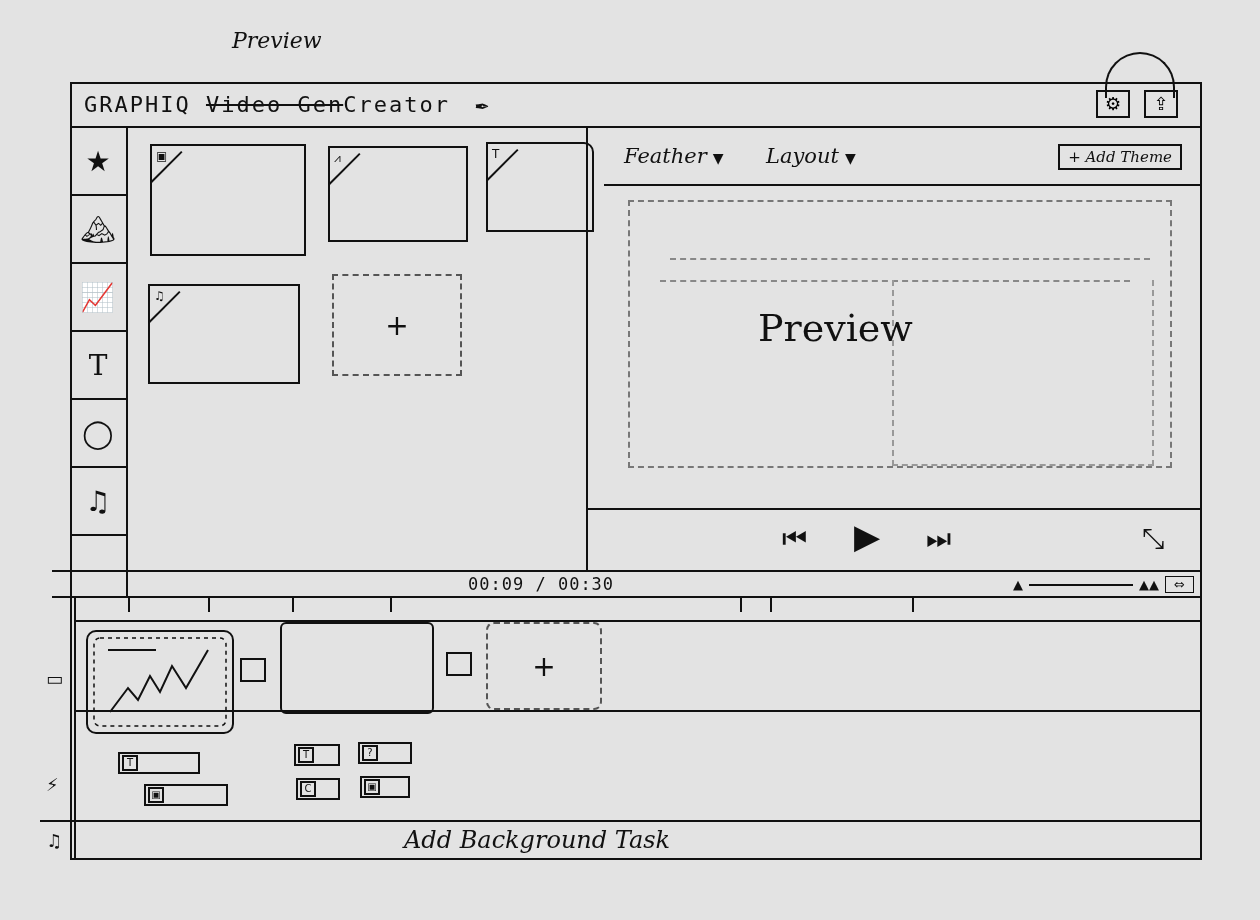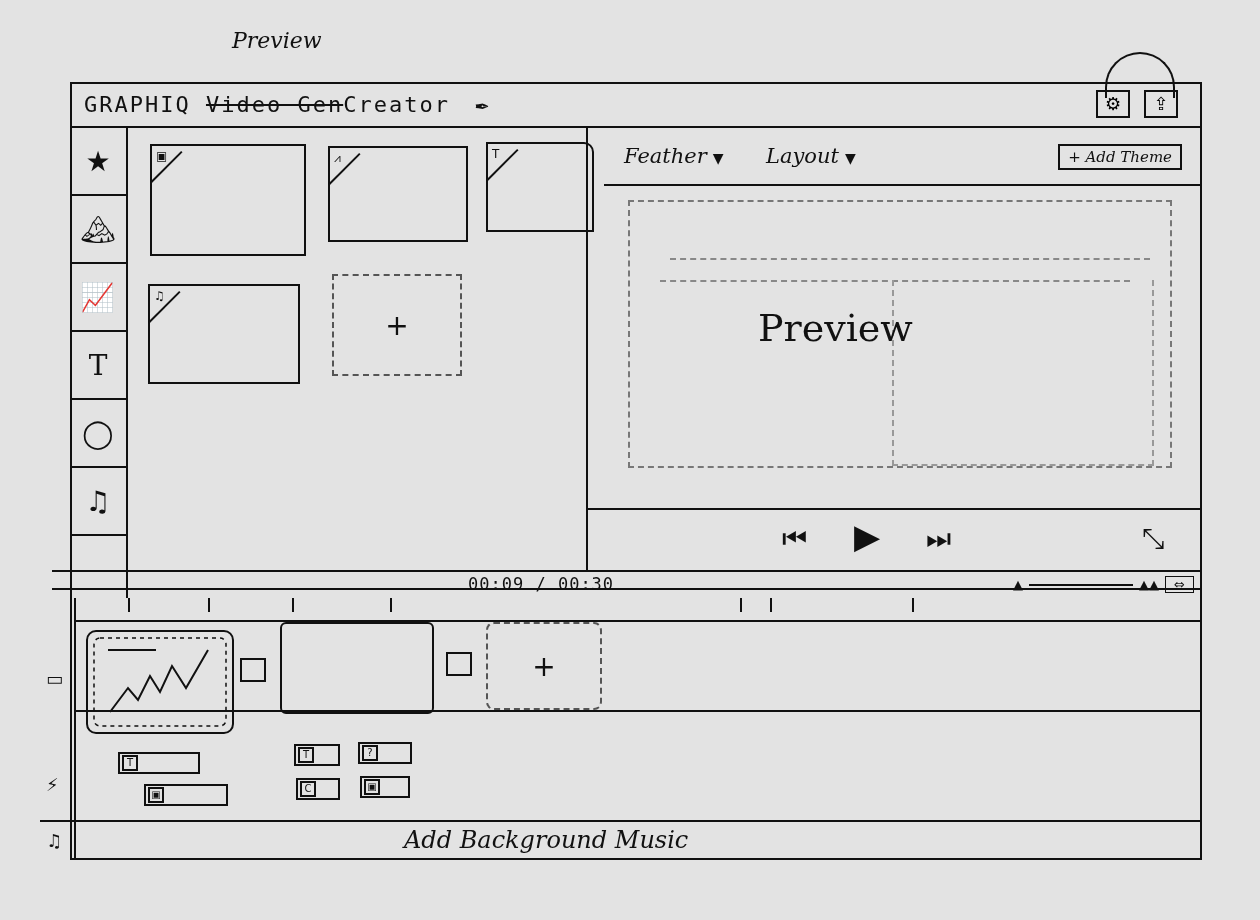--- a/index.html
+++ b/index.html
@@ -31,21 +31,21 @@
   .dd .caret{font-style:normal;font-size:14px;margin-left:6px;}
   .add-task{position:absolute;right:20px;top:16px;border:2px solid #111;padding:2px 8px;font-family:"DejaVu Serif",serif;font-style:italic;font-size:15px;cursor:pointer;}
   .preview{left:628px;top:200px;width:544px;height:268px;border:2px dashed #777;}
   .preview .line1{position:absolute;left:40px;right:20px;top:56px;border-top:2px dashed #888;}
   .preview .line2{position:absolute;left:30px;right:40px;top:78px;border-top:2px dashed #888;}
   .preview .lbl{position:absolute;left:128px;top:104px;font-family:"DejaVu Serif",serif;font-size:38px;}
   .preview .inner{position:absolute;left:262px;top:78px;width:258px;height:184px;border:2px dashed #999;border-top:none;}
   .controls{left:586px;top:508px;width:616px;height:62px;border-top:2px solid #111;}
   .ctrl{position:absolute;top:12px;font-size:28px;cursor:pointer;}
   
-  .timebar{left:52px;top:570px;width:1150px;height:20px;border-top:2px solid #111;border-bottom:2px solid #111;}
+  .timebar{left:52px;top:570px;width:1150px;height:28px;border-top:2px solid #111;border-bottom:2px solid #111;}
   .timecode{position:absolute;left:416px;top:2px;font-family:"DejaVu Sans Mono",monospace;font-size:17px;letter-spacing:1px;}
   .zoom-ctrl{position:absolute;right:8px;top:4px;display:flex;align-items:center;gap:6px;font-size:13px;}
   .zoom-track{width:104px;height:2px;background:#111;}
   .ruler{left:52px;top:598px;width:1150px;height:22px;}
   .tick{position:absolute;top:0;width:2px;height:14px;background:#111;}
   .tracks-left{left:40px;top:598px;width:36px;height:262px;border-right:2px solid #111;}
   .track-icon{position:absolute;left:6px;font-size:18px;}
   .track-video{left:76px;top:620px;width:1126px;height:92px;border-top:2px solid #111;border-bottom:2px solid #111;}
   .clip{position:absolute;border:2px solid #111;border-radius:10px;box-sizing:border-box;cursor:pointer;}
   .transition{position:absolute;width:26px;height:24px;border:2px solid #111;box-sizing:border-box;cursor:pointer;}
@@ -202,14 +202,14 @@
     </div>
   <div class="ov" style="left:256px;top:66px;width:44px;">
       <span class="ic">C</span>
     </div>
   <div class="ov" style="left:320px;top:64px;width:50px;">
       <span class="ic">▣</span>
     </div>
 </div>
 
 <div class="abs track-music">
-  <div class="music-label">Add Background Music</div>
+  <div class="music-label">Add Background Task</div>
 </div>
 
 </body></html>

